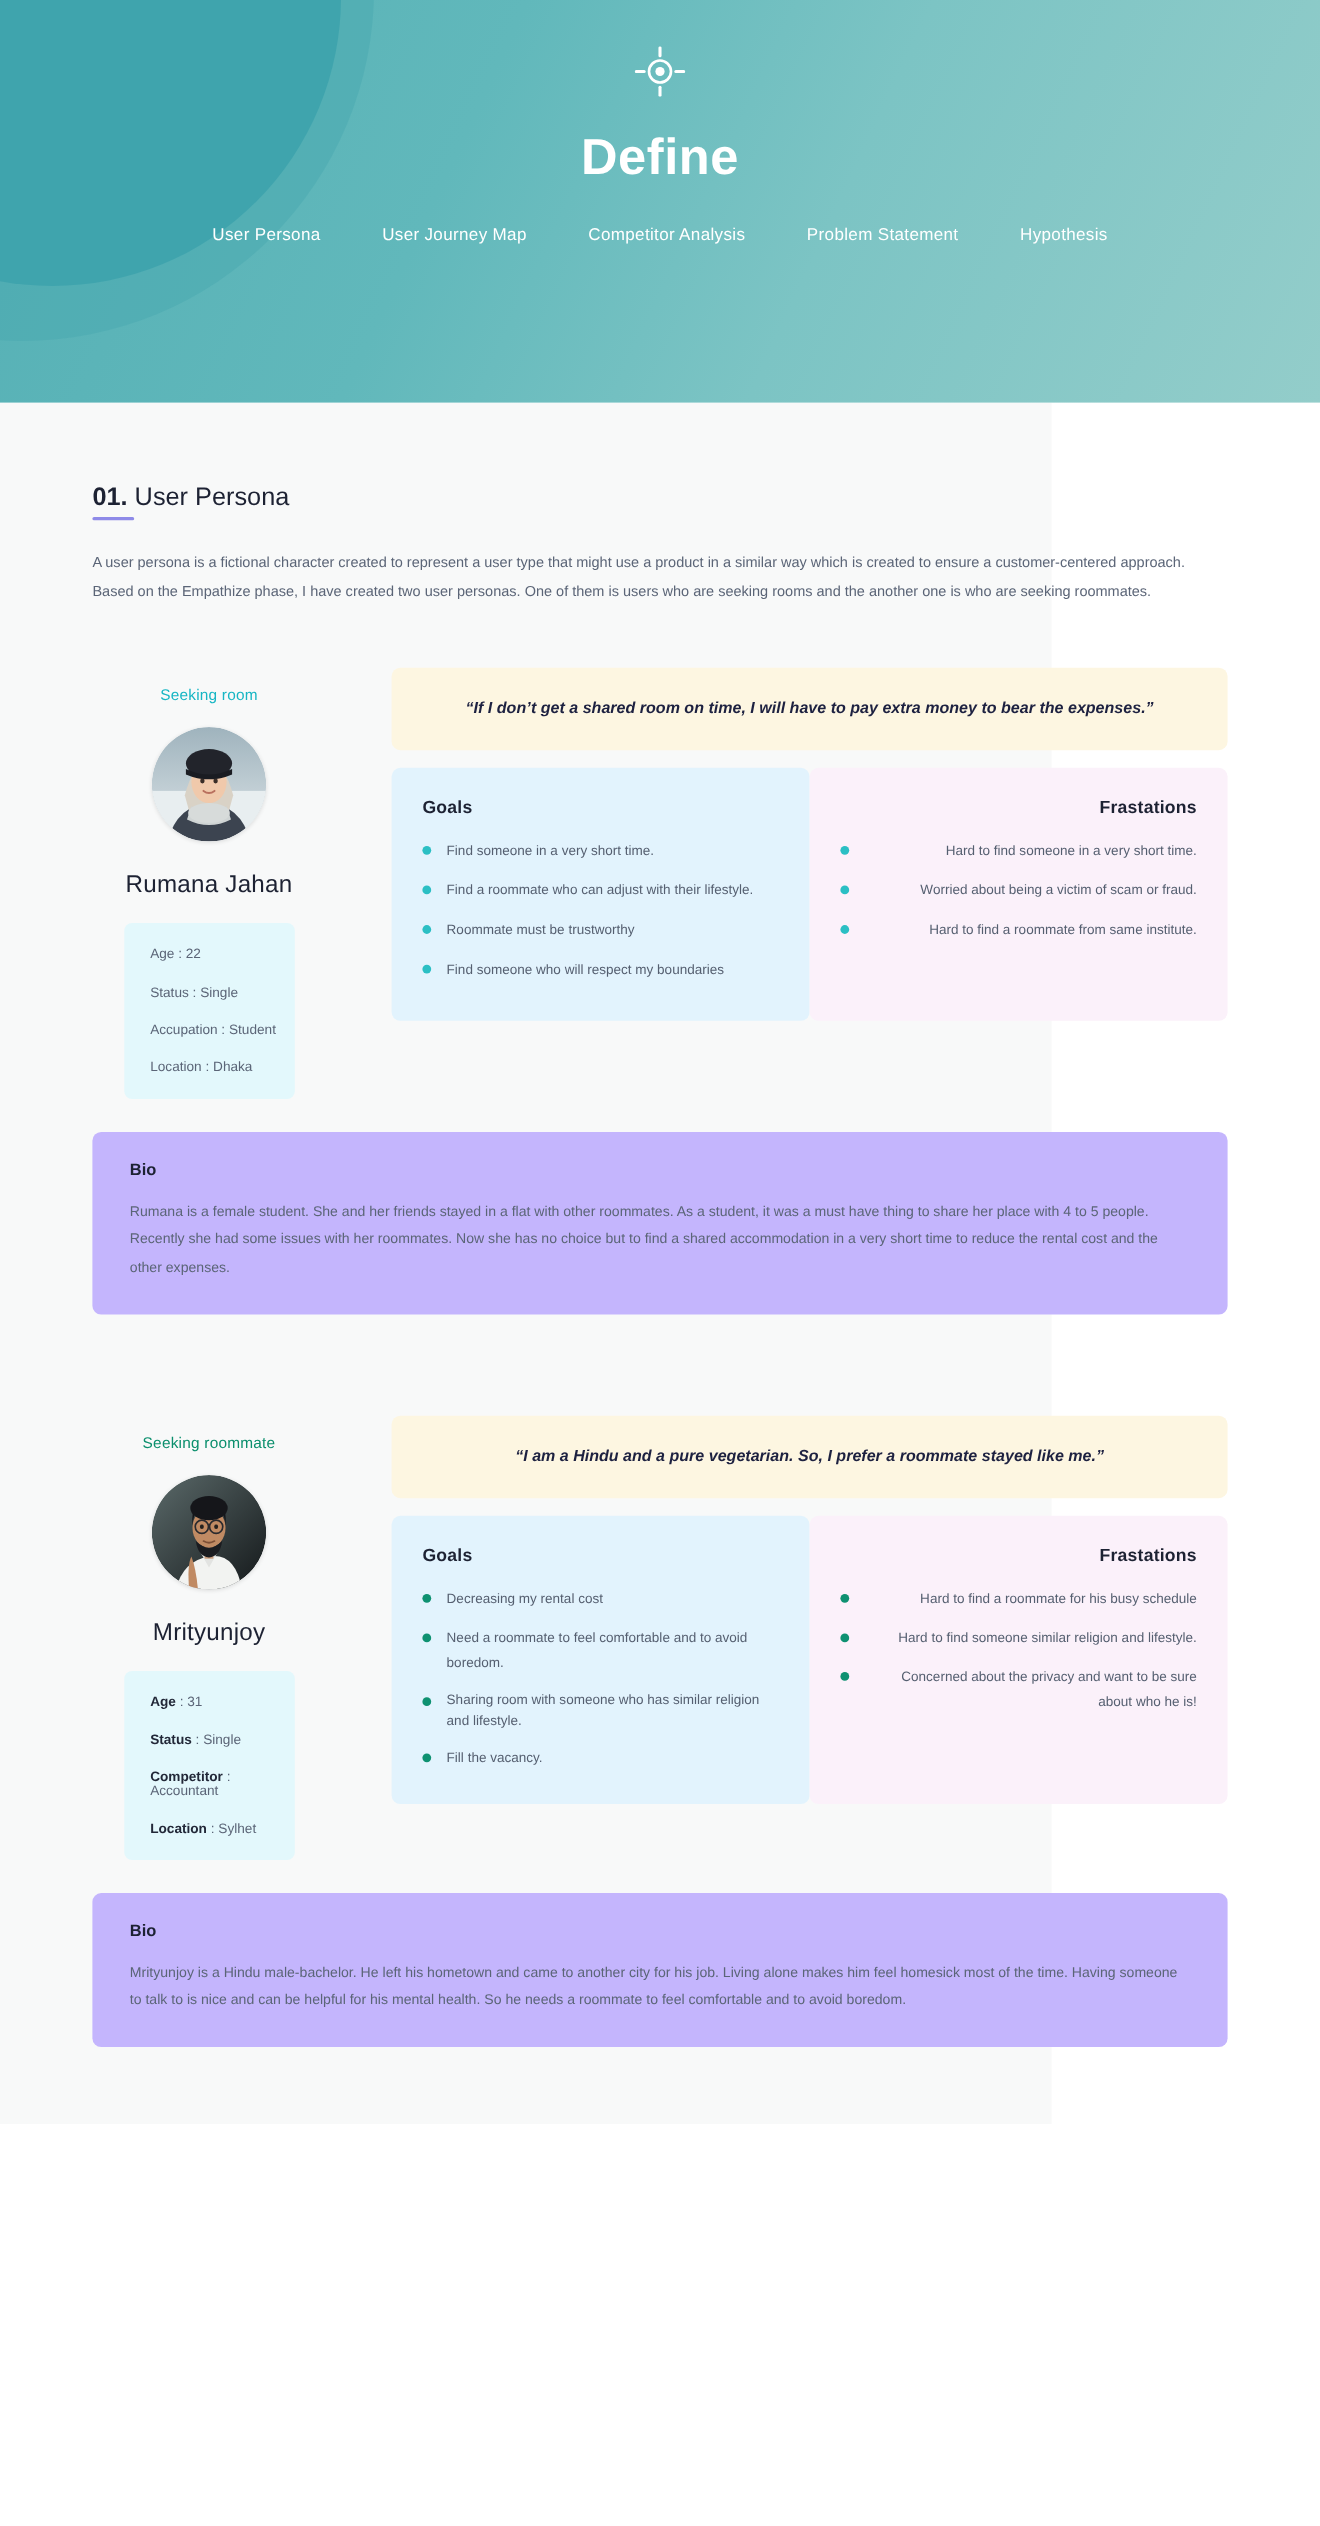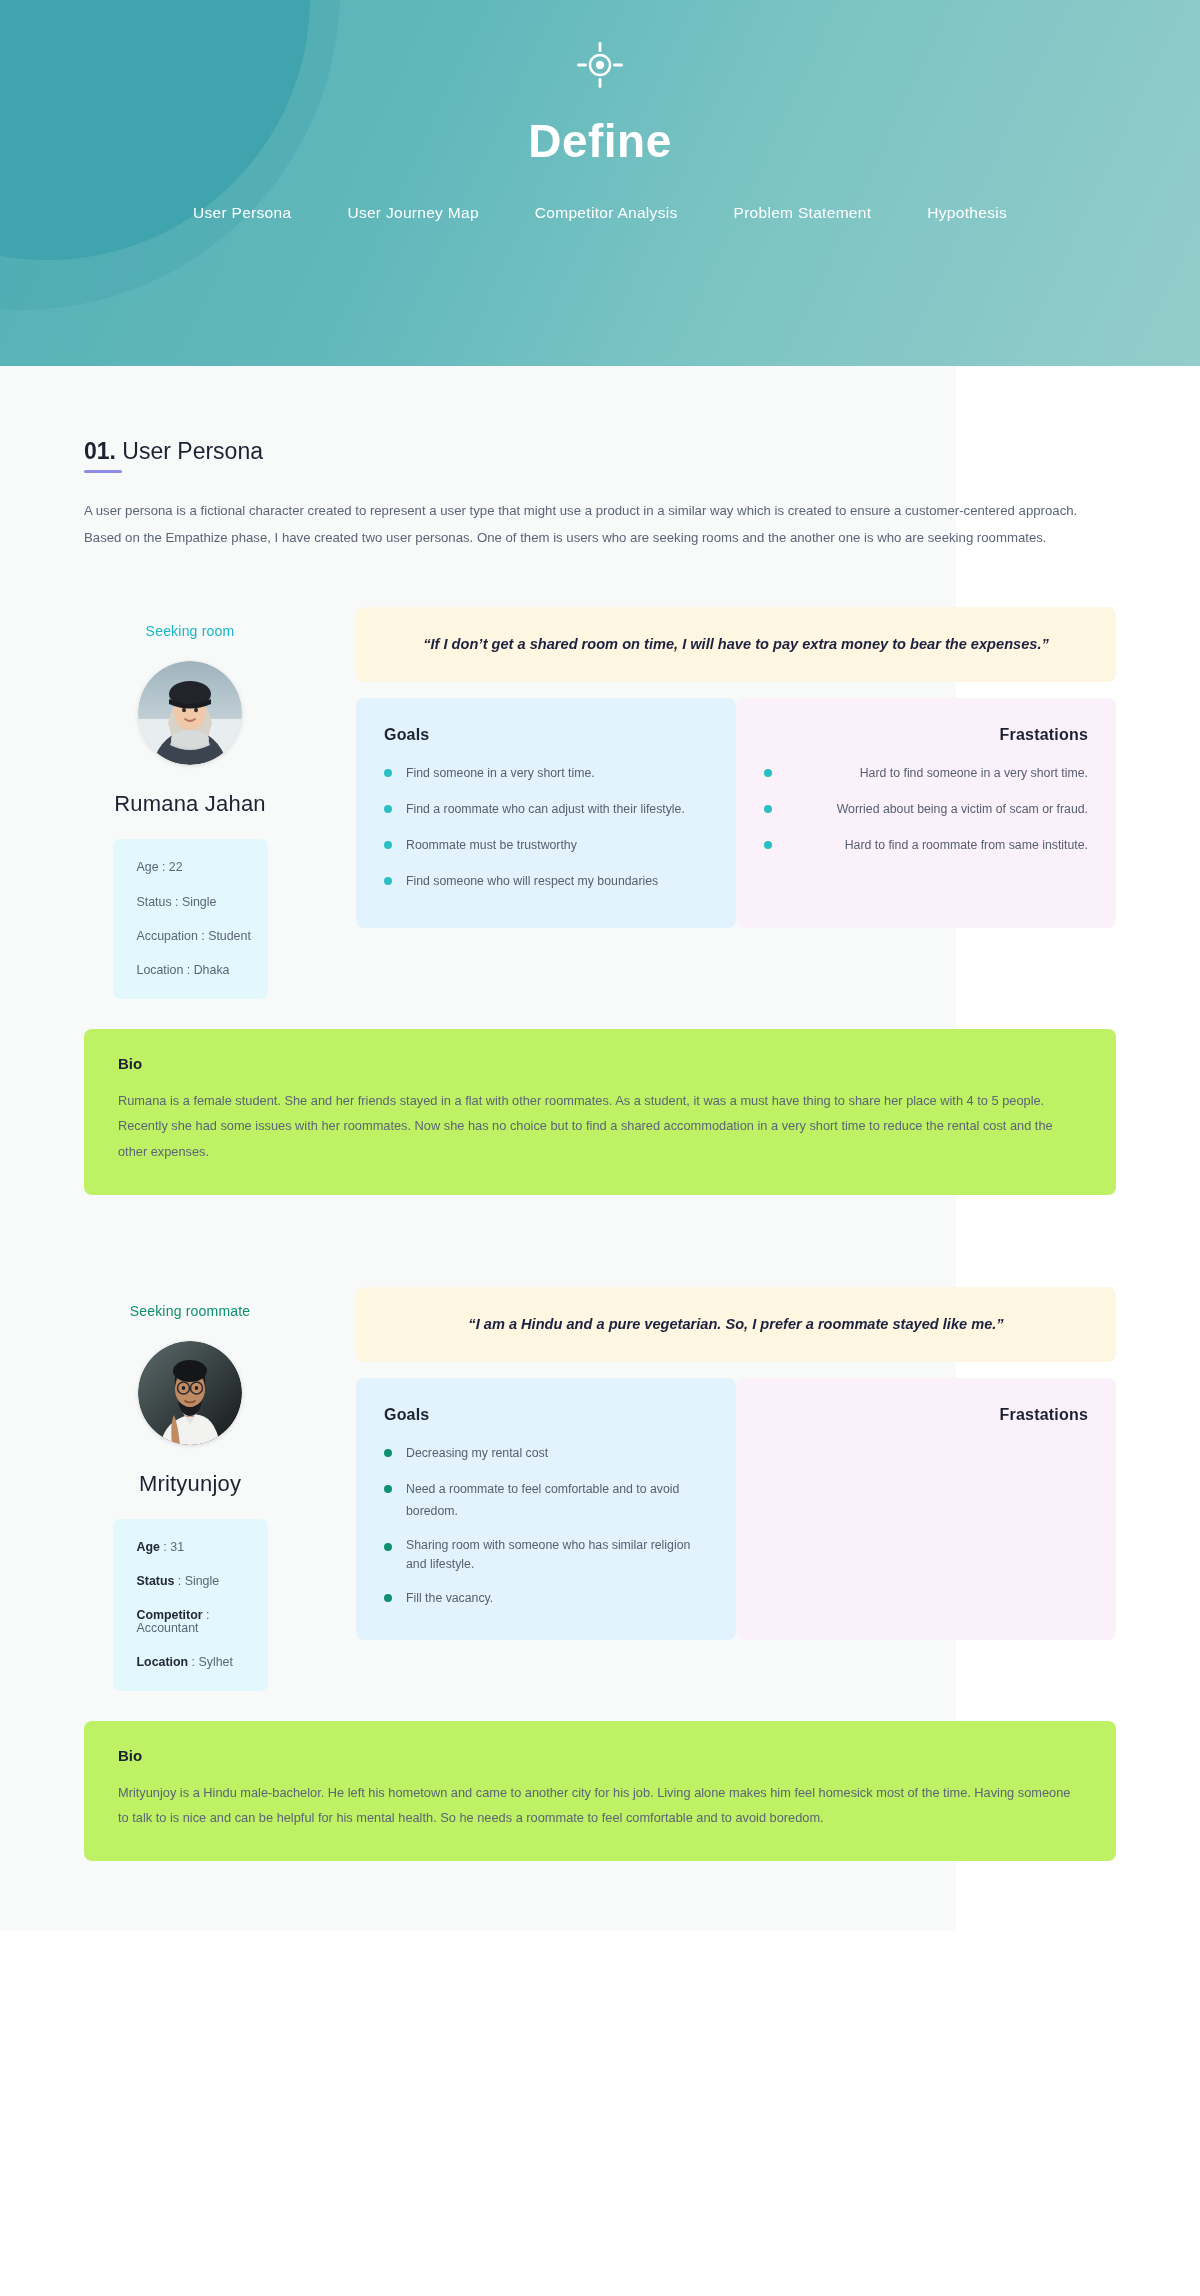--- a/index.html
+++ b/index.html
@@ -183,21 +183,21 @@
     position: absolute;
     left: 0; top: 7px;
     width: 8px; height: 8px;
     border-radius: 50%;
   }
   .dots-teal  li::before { background: #2bbfc4; }
   .dots-green li::before { background: #0e9171; }
 
   .p-bio {
     margin-top: 30px;
-    background: #bef264;
+    background: #c4b5fd;
     border-radius: 8px;
     padding: 26px 34px 30px 34px;
   }
   .p-bio h3 {
     font-size: 15px;
     font-weight: bold;
     color: #1d2233;
     margin-bottom: 16px;
   }
   .p-bio p {
@@ -379,20 +379,25 @@
               <ul class="dots-green">
                 <li>Decreasing my rental cost</li>
                 <li>Need a roommate to feel comfortable and to avoid boredom.</li>
                 <li style="line-height:1.55;">Sharing room with someone who has similar religion and lifestyle.</li>
                 <li>Fill the vacancy.</li>
               </ul>
             </div>
 
             <div class="box frust">
               <h3>Frastations</h3>
+              <ul class="dots-green">
+                <li>Hard to find a roommate for his busy schedule</li>
+                <li>Hard to find someone similar religion and lifestyle.</li>
+                <li>Concerned about the privacy  and want to be sure about who he is!</li>
+              </ul>
             </div>
           </div>
         </div>
 
       </div>
 
       <div class="p-bio">
         <h3>Bio</h3>
         <p>Mrityunjoy is a Hindu male-bachelor. He left his hometown and came to another city for his job. Living alone makes him feel homesick most of the time.  Having someone to talk to is nice and can be helpful for his mental health. So he needs a roommate to feel comfortable and to avoid boredom.</p>
       </div>

